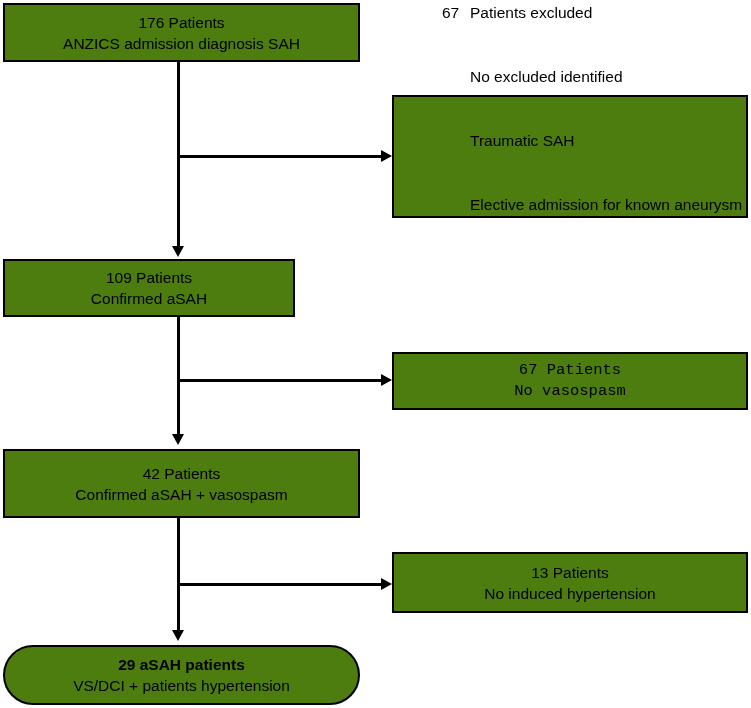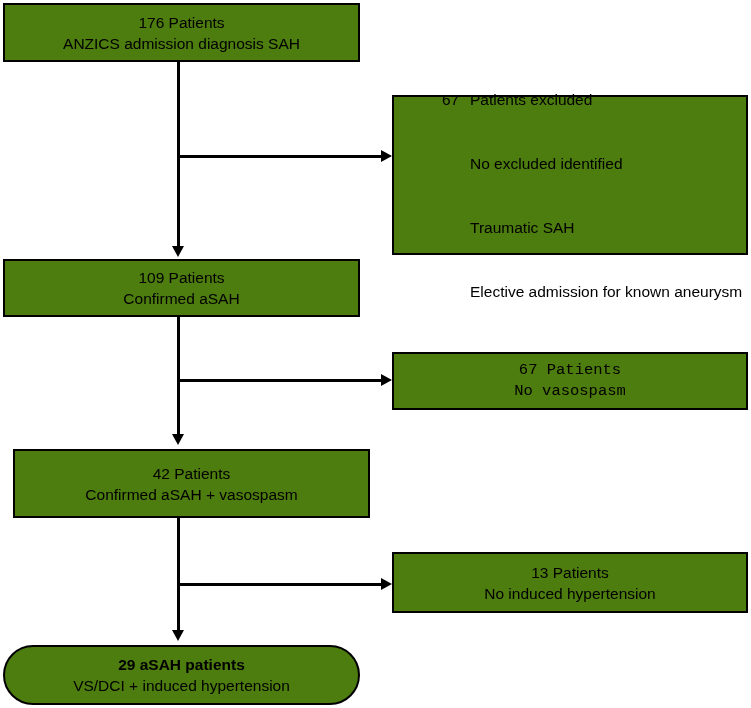--- a/index.html
+++ b/index.html
@@ -100,62 +100,62 @@
     <div class="line">176 Patients</div>
     <div class="line">ANZICS admission diagnosis SAH</div>
   </div>
 
   <div class="vline" style="left:177px; top:62px; height:186px;"></div>
   <div class="arrow-down" style="left:171.5px; top:246px;"></div>
 
   <div class="hline" style="left:177px; top:155px; width:206px;"></div>
   <div class="arrow-right" style="left:381px; top:149.5px;"></div>
 
-  <div class="node excl" style="left:392px; top:95px; width:356px; height:160px;">
+  <div class="node excl" style="left:392px; top:95px; width:356px; height:123px;justify-content:flex-end;">
     <div class="excl-row">
       <div class="excl-count">67</div>
       <div class="excl-list">
         <div class="line">Patients excluded</div>
         <div class="line">No excluded identified</div>
         <div class="line">Traumatic SAH</div>
         <div class="line">Elective admission for known aneurysm</div>
       </div>
     </div>
   </div>
 
-  <div class="node" style="left:3px; top:259px; width:357px; height:58px;">
+  <div class="node" style="left:3px; top:259px; width:292px; height:58px;">
     <div class="line">109 Patients</div>
     <div class="line">Confirmed aSAH</div>
   </div>
 
   <div class="vline" style="left:177px; top:317px; height:119px;"></div>
   <div class="arrow-down" style="left:171.5px; top:434px;"></div>
 
   <div class="hline" style="left:177px; top:379px; width:206px;"></div>
   <div class="arrow-right" style="left:381px; top:373.5px;"></div>
 
   <div class="node" style="left:392px; top:352px; width:356px; height:58px;font-family:Liberation Mono, monospace;">
     <div class="line">67 Patients</div>
     <div class="line">No vasospasm</div>
   </div>
 
-  <div class="node" style="left:3px; top:449px; width:357px; height:69px;margin-left:10px;">
+  <div class="node" style="left:3px; top:449px; width:357px; height:69px;">
     <div class="line">42 Patients</div>
     <div class="line">Confirmed aSAH + vasospasm</div>
   </div>
 
   <div class="vline" style="left:177px; top:518px; height:114px;"></div>
   <div class="arrow-down" style="left:171.5px; top:630px;"></div>
 
   <div class="hline" style="left:177px; top:583px; width:206px;"></div>
   <div class="arrow-right" style="left:381px; top:577.5px;"></div>
 
   <div class="node" style="left:392px; top:552px; width:356px; height:61px;">
     <div class="line">13 Patients</div>
     <div class="line">No induced hypertension</div>
   </div>
 
   <div class="node" style="left:3px; top:645px; width:357px; height:60px;border-radius:30px;">
     <div class="line bold">29 aSAH patients</div>
-    <div class="line">VS/DCI + induced hypertension</div>
+    <div class="line">VS/DCI + patients hypertension</div>
   </div>
 
 </div>
 
 </body></html>

